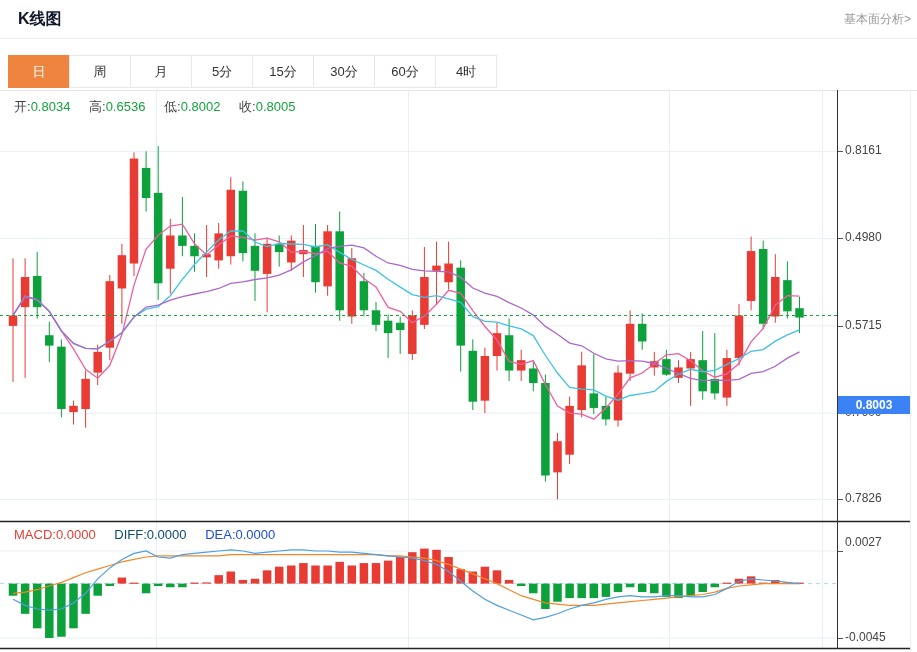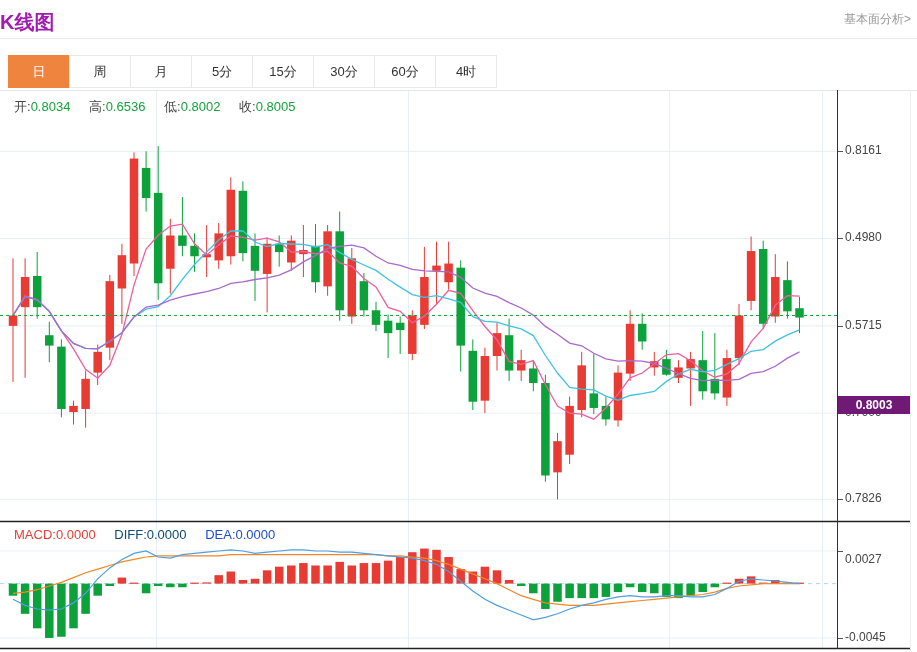--- a/index.html
+++ b/index.html
@@ -2,21 +2,21 @@
 <html><head>
 <meta charset="utf-8">
 <style>
   html,body{margin:0;padding:0;}
   body{
     width:917px;height:652px;position:relative;overflow:hidden;background:#fff;
     font-family:"Liberation Sans","DejaVu Sans",sans-serif;
     -webkit-font-smoothing:antialiased;
   }
   
-  .hdr-title{position:absolute;top:9px;left:0;font-size:20px;font-weight:bold;color:#a21caf;}
+  .hdr-title{position:absolute;top:9px;left:18px;font-size:16px;font-weight:bold;color:#0f172a;}
   .hdr-link{position:absolute;top:11px;right:6px;font-size:12px;color:#999;text-decoration:none;cursor:pointer;text-align:right;}
   .hdr-rule{position:absolute;top:38px;left:0;width:917px;height:0;border-top:1px solid #ececec;}
   
   .tabbar{position:absolute;top:55px;left:8px;display:flex;}
   .tab{
     box-sizing:border-box;width:62px;height:33px;line-height:31px;text-align:center;
     font-size:13px;color:#333;background:#fff;border:1px solid #e8e8e8;margin-left:-1px;cursor:pointer;
   }
   .tab:first-child{margin-left:0;}
   .tab.active{color:#fff;font-weight:normal;}
@@ -27,21 +27,21 @@
   .legend-row{position:absolute;left:14px;font-size:13px;white-space:nowrap;z-index:5;}
   .legend-row .pair{margin-right:15px;}
   .legend-row .lab{color:#444;}
   .legend-row .val{font-weight:normal;}
   .row-ohlc{top:8px;}
   .row-ma{top:26px;}
   .row-macd{top:437px;}
   
   .axis-label{position:absolute;left:845px;font-size:12px;color:#444;z-index:3;}
   .pt0{top:53px}.pt1{top:140px}.pt2{top:228px}.pt3{top:315px}.pt4{top:401px}
-  .mt0{top:462px}.mt1{top:540px}
+  .mt0{top:445px}.mt1{top:540px}
   .tickdash{position:absolute;left:838px;width:5px;height:0;border-top:1px solid #555;z-index:3;}
   .td0{top:61px}.td1{top:148px}.td2{top:236px}.td3{top:323px}.td4{top:409px}
   .td5{top:461px}.td6{top:548px}
   
   .price-badge{
     position:absolute;left:838px;top:207px;width:72px;height:18px;line-height:18px;
     text-align:center;font-size:12px;font-weight:bold;color:#fff;z-index:6;
   }
 </style>
 </head>
@@ -310,14 +310,14 @@
   <div class="tickdash td1"></div>
   <div class="tickdash td2"></div>
   <div class="tickdash td3"></div>
   <div class="tickdash td4"></div>
 
   <div class="axis-label mt0">0.0027</div>
   <div class="axis-label mt1">-0.0045</div>
   <div class="tickdash td5"></div>
   <div class="tickdash td6"></div>
 
-  <div class="price-badge" style="background: #701a75; top: 306px;">0.8003</div>
+  <div class="price-badge" style="background: #3b82f6; top: 306px;">0.8003</div>
 </div>
 
 </body></html>

